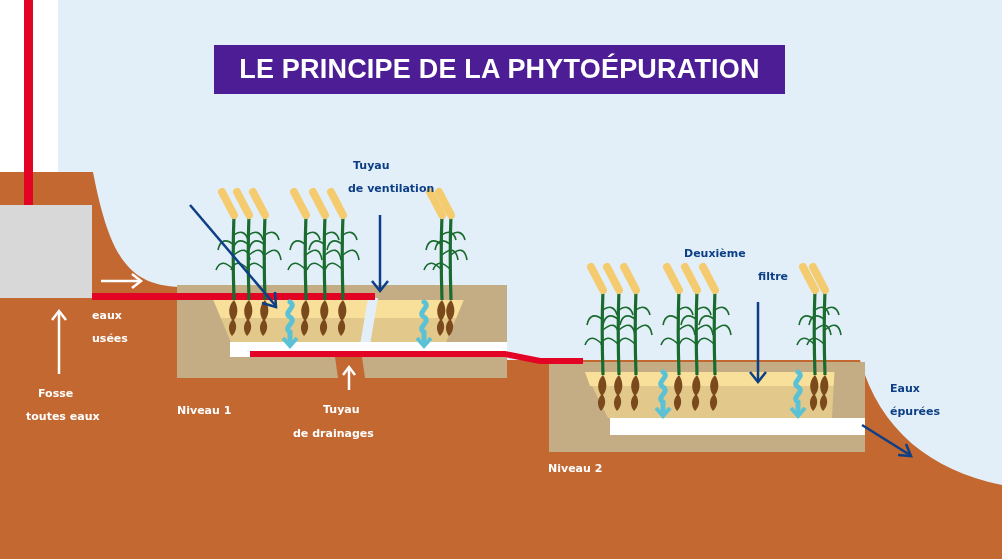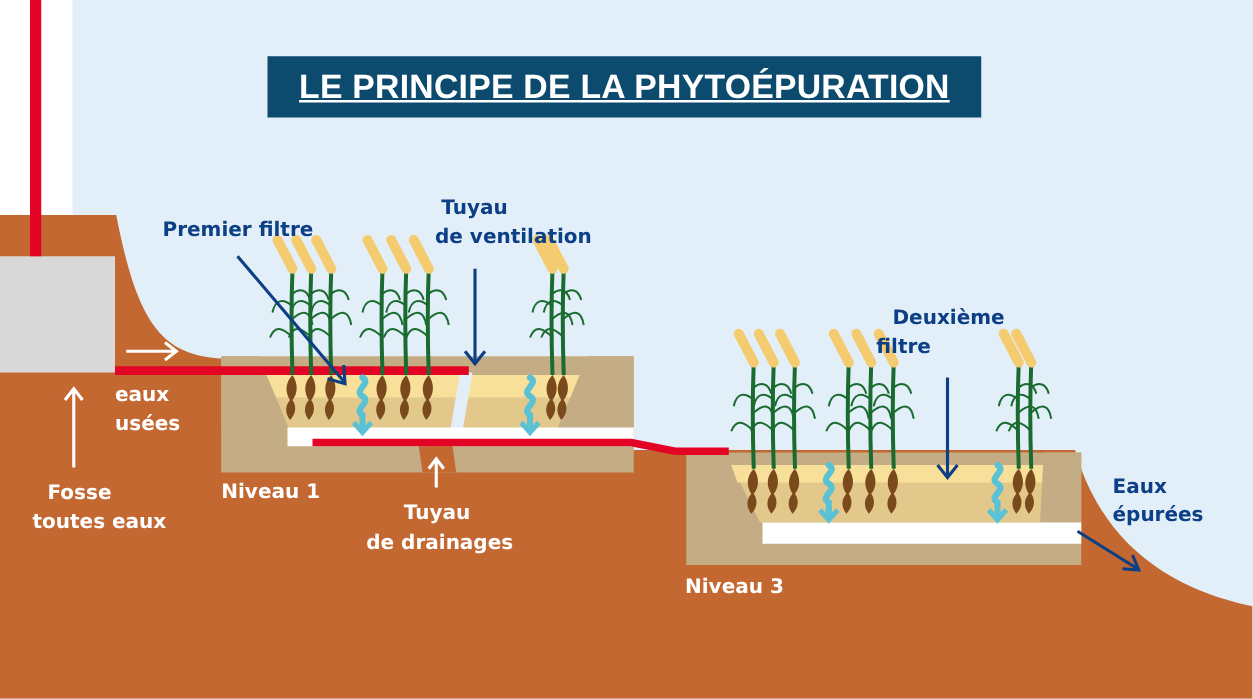--- a/index.html
+++ b/index.html
@@ -1,24 +1,24 @@
 <!DOCTYPE html>
 <html><head>
 <meta charset="utf-8">
 <style>
   html, body { margin: 0; padding: 0; }
   body { width: 1002px; height: 559px; overflow: hidden; background: #e3eff8; font-family: "Liberation Sans", sans-serif; }
   .stage { position: relative; width: 1002px; height: 559px; }
   svg.scene { position: absolute; left: 0; top: 0; }
   .title-box {
     position: absolute; left: 214px; top: 45px; width: 571px; height: 49px;
-    background: #0c4a6e; color: #fff; display: flex; align-items: center; justify-content: center;
-    font-family: "Liberation Sans", sans-serif; font-weight: bold; font-size: 27px; letter-spacing: 0.2px; text-decoration: underline;
+    background: #4c1d95; color: #fff; display: flex; align-items: center; justify-content: center;
+    font-family: "Liberation Sans", sans-serif; font-weight: bold; font-size: 27px; letter-spacing: 0.2px;
   }
-  .lbl { position: absolute; font-family: "DejaVu Sans", sans-serif; font-weight: bold; font-size: 16px; line-height: 23px; text-align: center; white-space: nowrap; }
+  .lbl { position: absolute; font-family: "DejaVu Sans", sans-serif; font-weight: bold; font-size: 11px; line-height: 23px; text-align: center; white-space: nowrap; }
   .blue { color: #0d3f86; }
   .white { color: #ffffff; }
 </style>
 </head>
 <body>
 
 <div class="stage">
 
 <svg class="scene" width="1002" height="559" viewBox="0 0 1002 559">
   <defs>
@@ -108,29 +108,28 @@
         <path d="M132 274 L141 281 L132 288"></path>
     <path d="M59 312 L59 374"></path>
         <path d="M52 320 L59 311 L66 320"></path>
     <path d="M349 368 L349 390"></path>
         <path d="M343 375 L349 367 L355 375"></path>
   </g>
 </svg>
 
 <div class="title-box">LE PRINCIPE DE LA PHYTOÉPURATION</div>
 
-<div class="lbl blue" style="left:130px;top:172px;">Premier filtre</div>
 <div class="lbl blue" style="left:353px;top:154px;">Tuyau</div>
 <div class="lbl blue" style="left:320px;top:177px;margin-left:28px;">de ventilation</div>
 <div class="lbl white" style="left:92px;top:304px;text-align:left;">eaux</div>
 <div class="lbl white" style="left:92px;top:327px;text-align:right;">usées</div>
 <div class="lbl white" style="left:38px;top:382px;text-align:right;">Fosse</div>
 <div class="lbl white" style="left:26px;top:405px;">toutes eaux</div>
-<div class="lbl white" style="left:177px;top:381px;text-align:right;">Niveau 1</div>
+<div class="lbl white" style="left:177px;top:399px;text-align:right;">Niveau 1</div>
 <div class="lbl white" style="left:323px;top:398px;">Tuyau</div>
 <div class="lbl white" style="left:293px;top:422px;text-align:center;">de drainages</div>
-<div class="lbl blue" style="left:714px;top:242px;">Deuxième</div>
-<div class="lbl blue" style="left:701px;top:265px;">filtre</div>
-<div class="lbl white" style="left:548px;top:457px;">Niveau 3</div>
+<div class="lbl blue" style="left:684px;top:242px;">Deuxième</div>
+<div class="lbl blue" style="left:758px;top:265px;">filtre</div>
+<div class="lbl white" style="left:548px;top:457px;">Niveau 2</div>
 <div class="lbl blue" style="left:890px;top:377px;text-align:left;">Eaux</div>
 <div class="lbl blue" style="left:890px;top:400px;text-align:right;">épurées</div>
 
 </div>
 
 </body></html>

